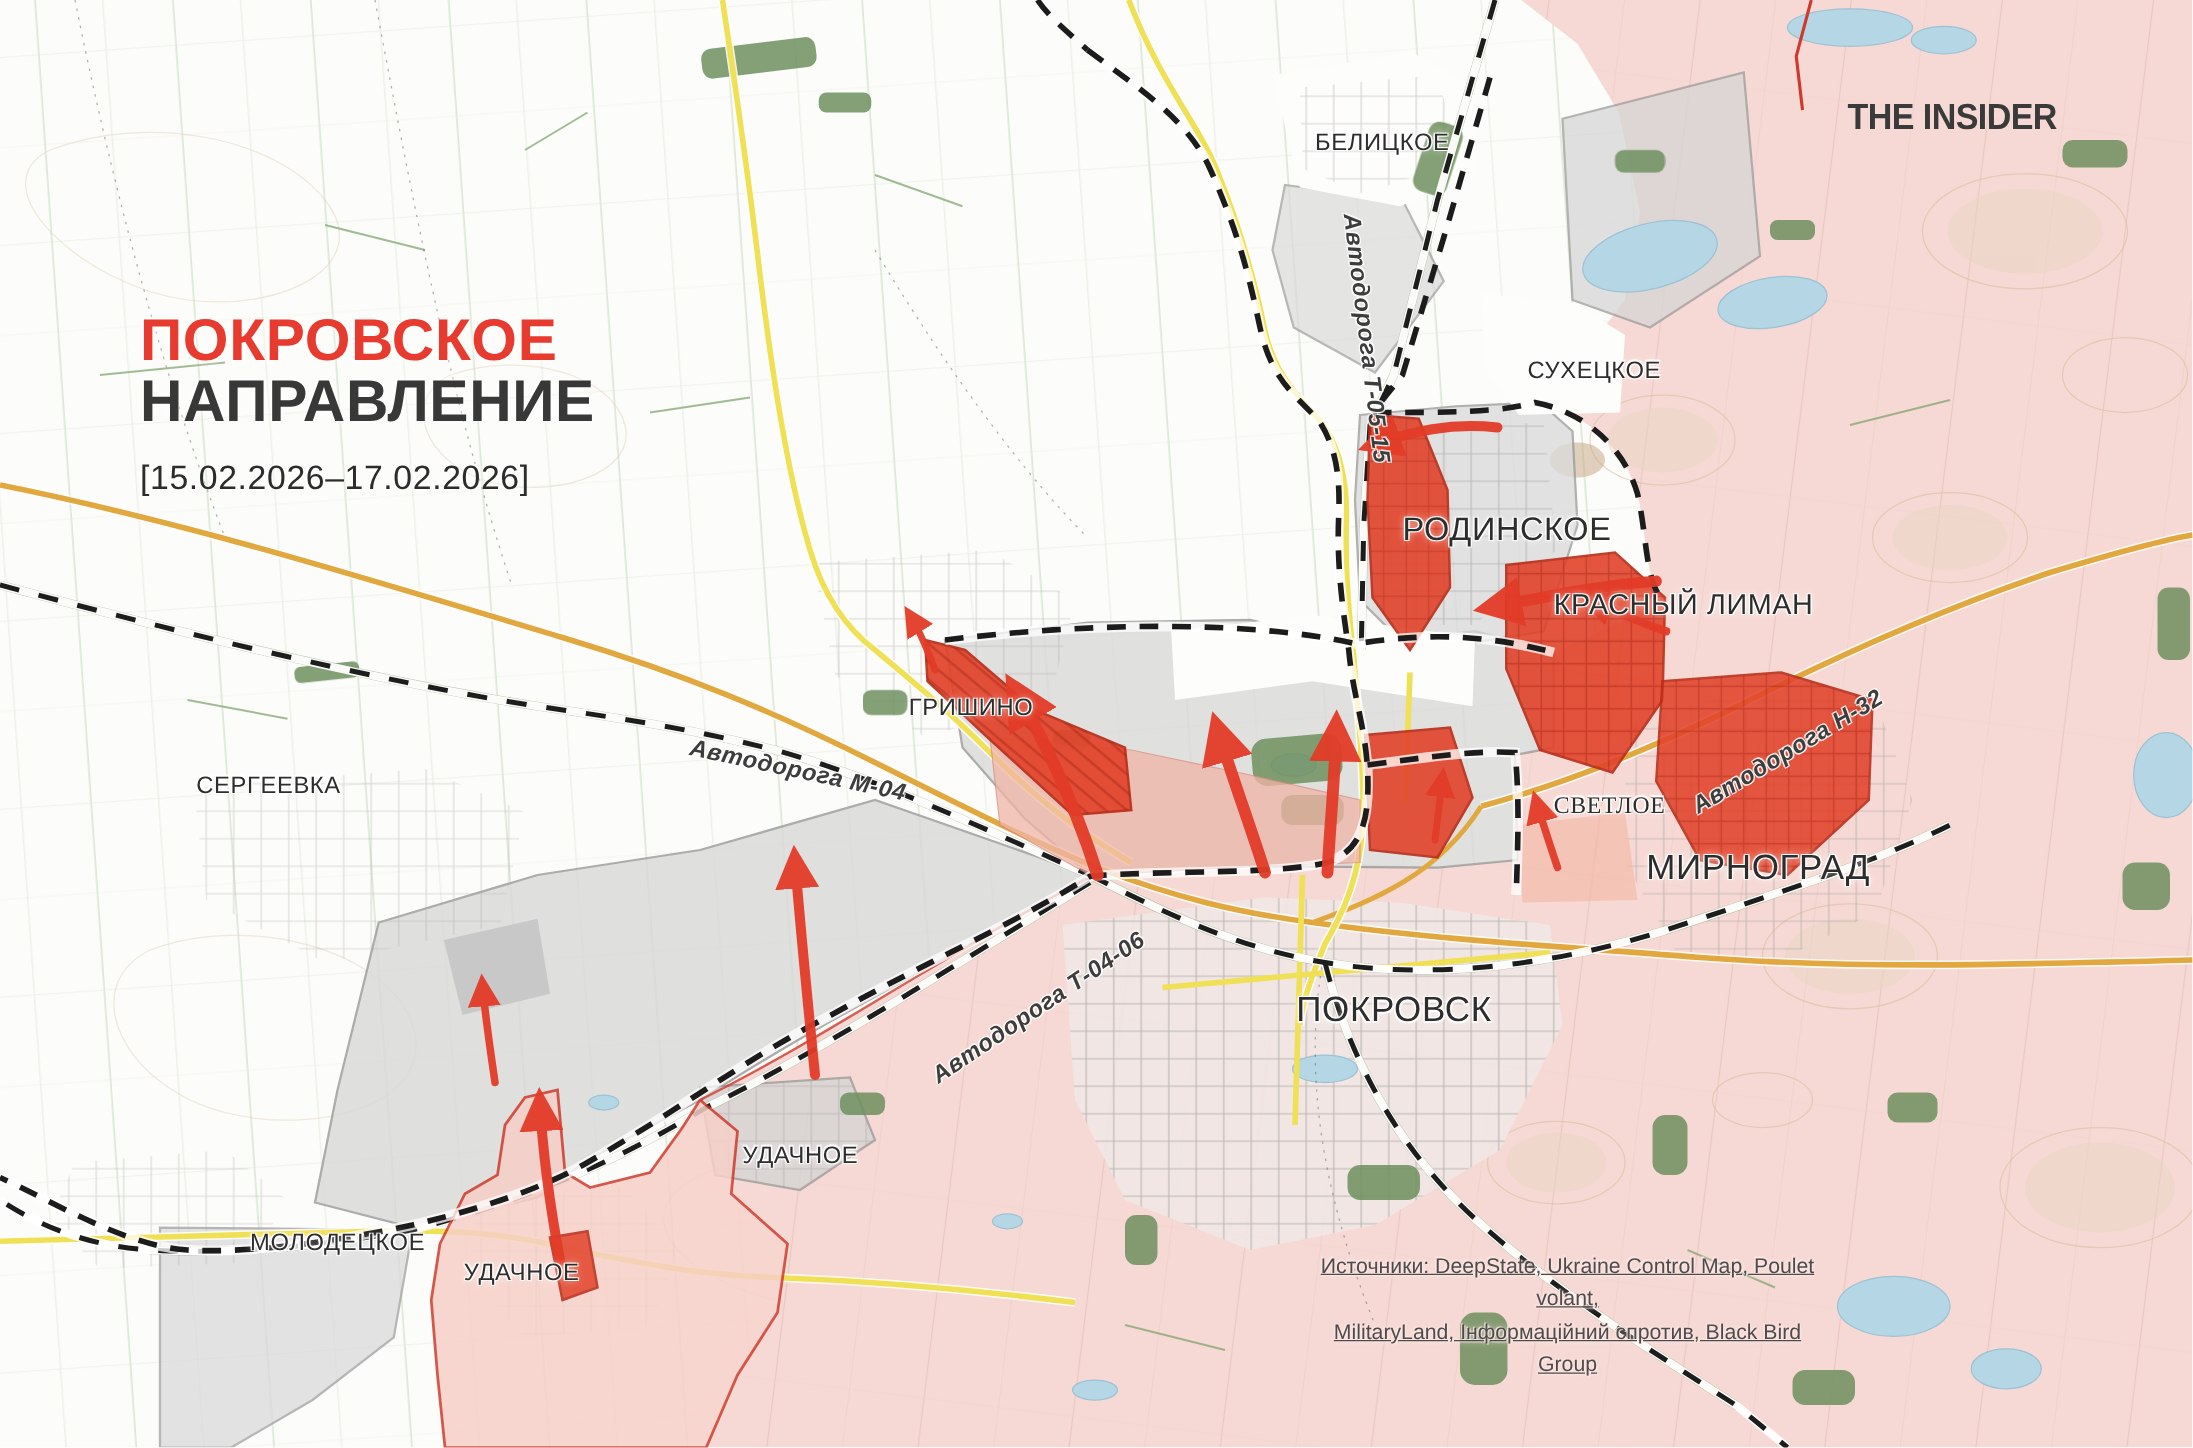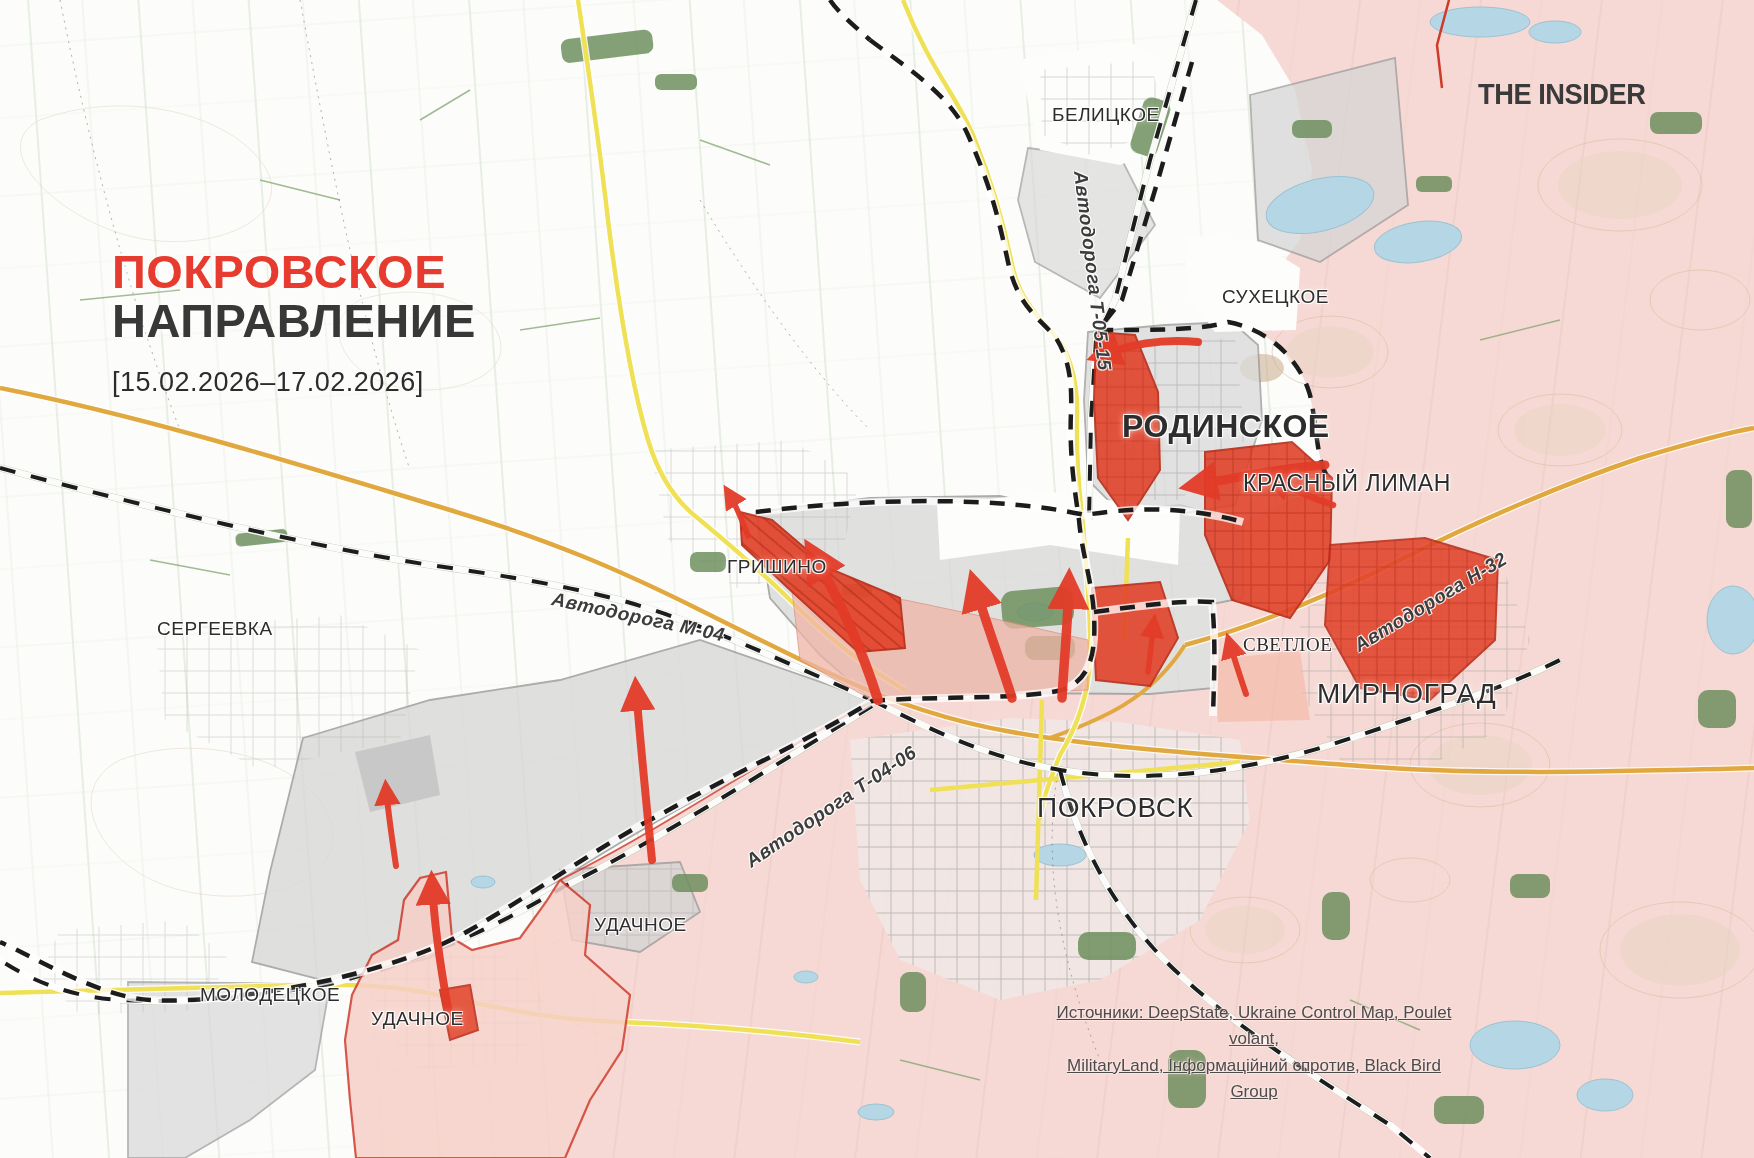--- a/index.html
+++ b/index.html
@@ -4,21 +4,21 @@
 <style>
   html,body{margin:0;padding:0;background:#ffffff;}
   #stage{position:relative;width:1754px;height:1158px;overflow:hidden;
          font-family:"Liberation Sans",sans-serif;background:#fcfcfa;}
   #map-svg{position:absolute;left:0;top:0;width:1754px;height:1158px;}
   .lbl{position:absolute;color:#2d2d2d;white-space:nowrap;letter-spacing:.5px;
        text-shadow:-1px -1px 0 rgba(255,255,255,.85),1px -1px 0 rgba(255,255,255,.85),
                    -1px 1px 0 rgba(255,255,255,.85),1px 1px 0 rgba(255,255,255,.85),
                    0 0 6px rgba(255,255,255,.9);}
   .town{font-size:19px;}
-  .city-m{font-size:32px;font-weight:bold;}
+  .city-m{font-size:26px;}
   .city-l{font-size:28px;}
   .roadlbl{position:absolute;color:#3d3d3d;font-size:19px;font-weight:bold;font-style:italic;
        white-space:nowrap;letter-spacing:.5px;transform-origin:left center;
        text-shadow:-1px -1px 0 rgba(255,255,255,.8),1px -1px 0 rgba(255,255,255,.8),
                    -1px 1px 0 rgba(255,255,255,.8),1px 1px 0 rgba(255,255,255,.8);}
   #title-block{position:absolute;left:112px;top:248px;line-height:1.04;}
   #title-line1{font-size:47px;font-weight:bold;color:#e63b2e;letter-spacing:.5px;
        text-shadow:0 0 8px rgba(255,255,255,.9);}
   #title-line2{font-size:47px;font-weight:bold;color:#383838;letter-spacing:.5px;
        text-shadow:0 0 8px rgba(255,255,255,.9);}

